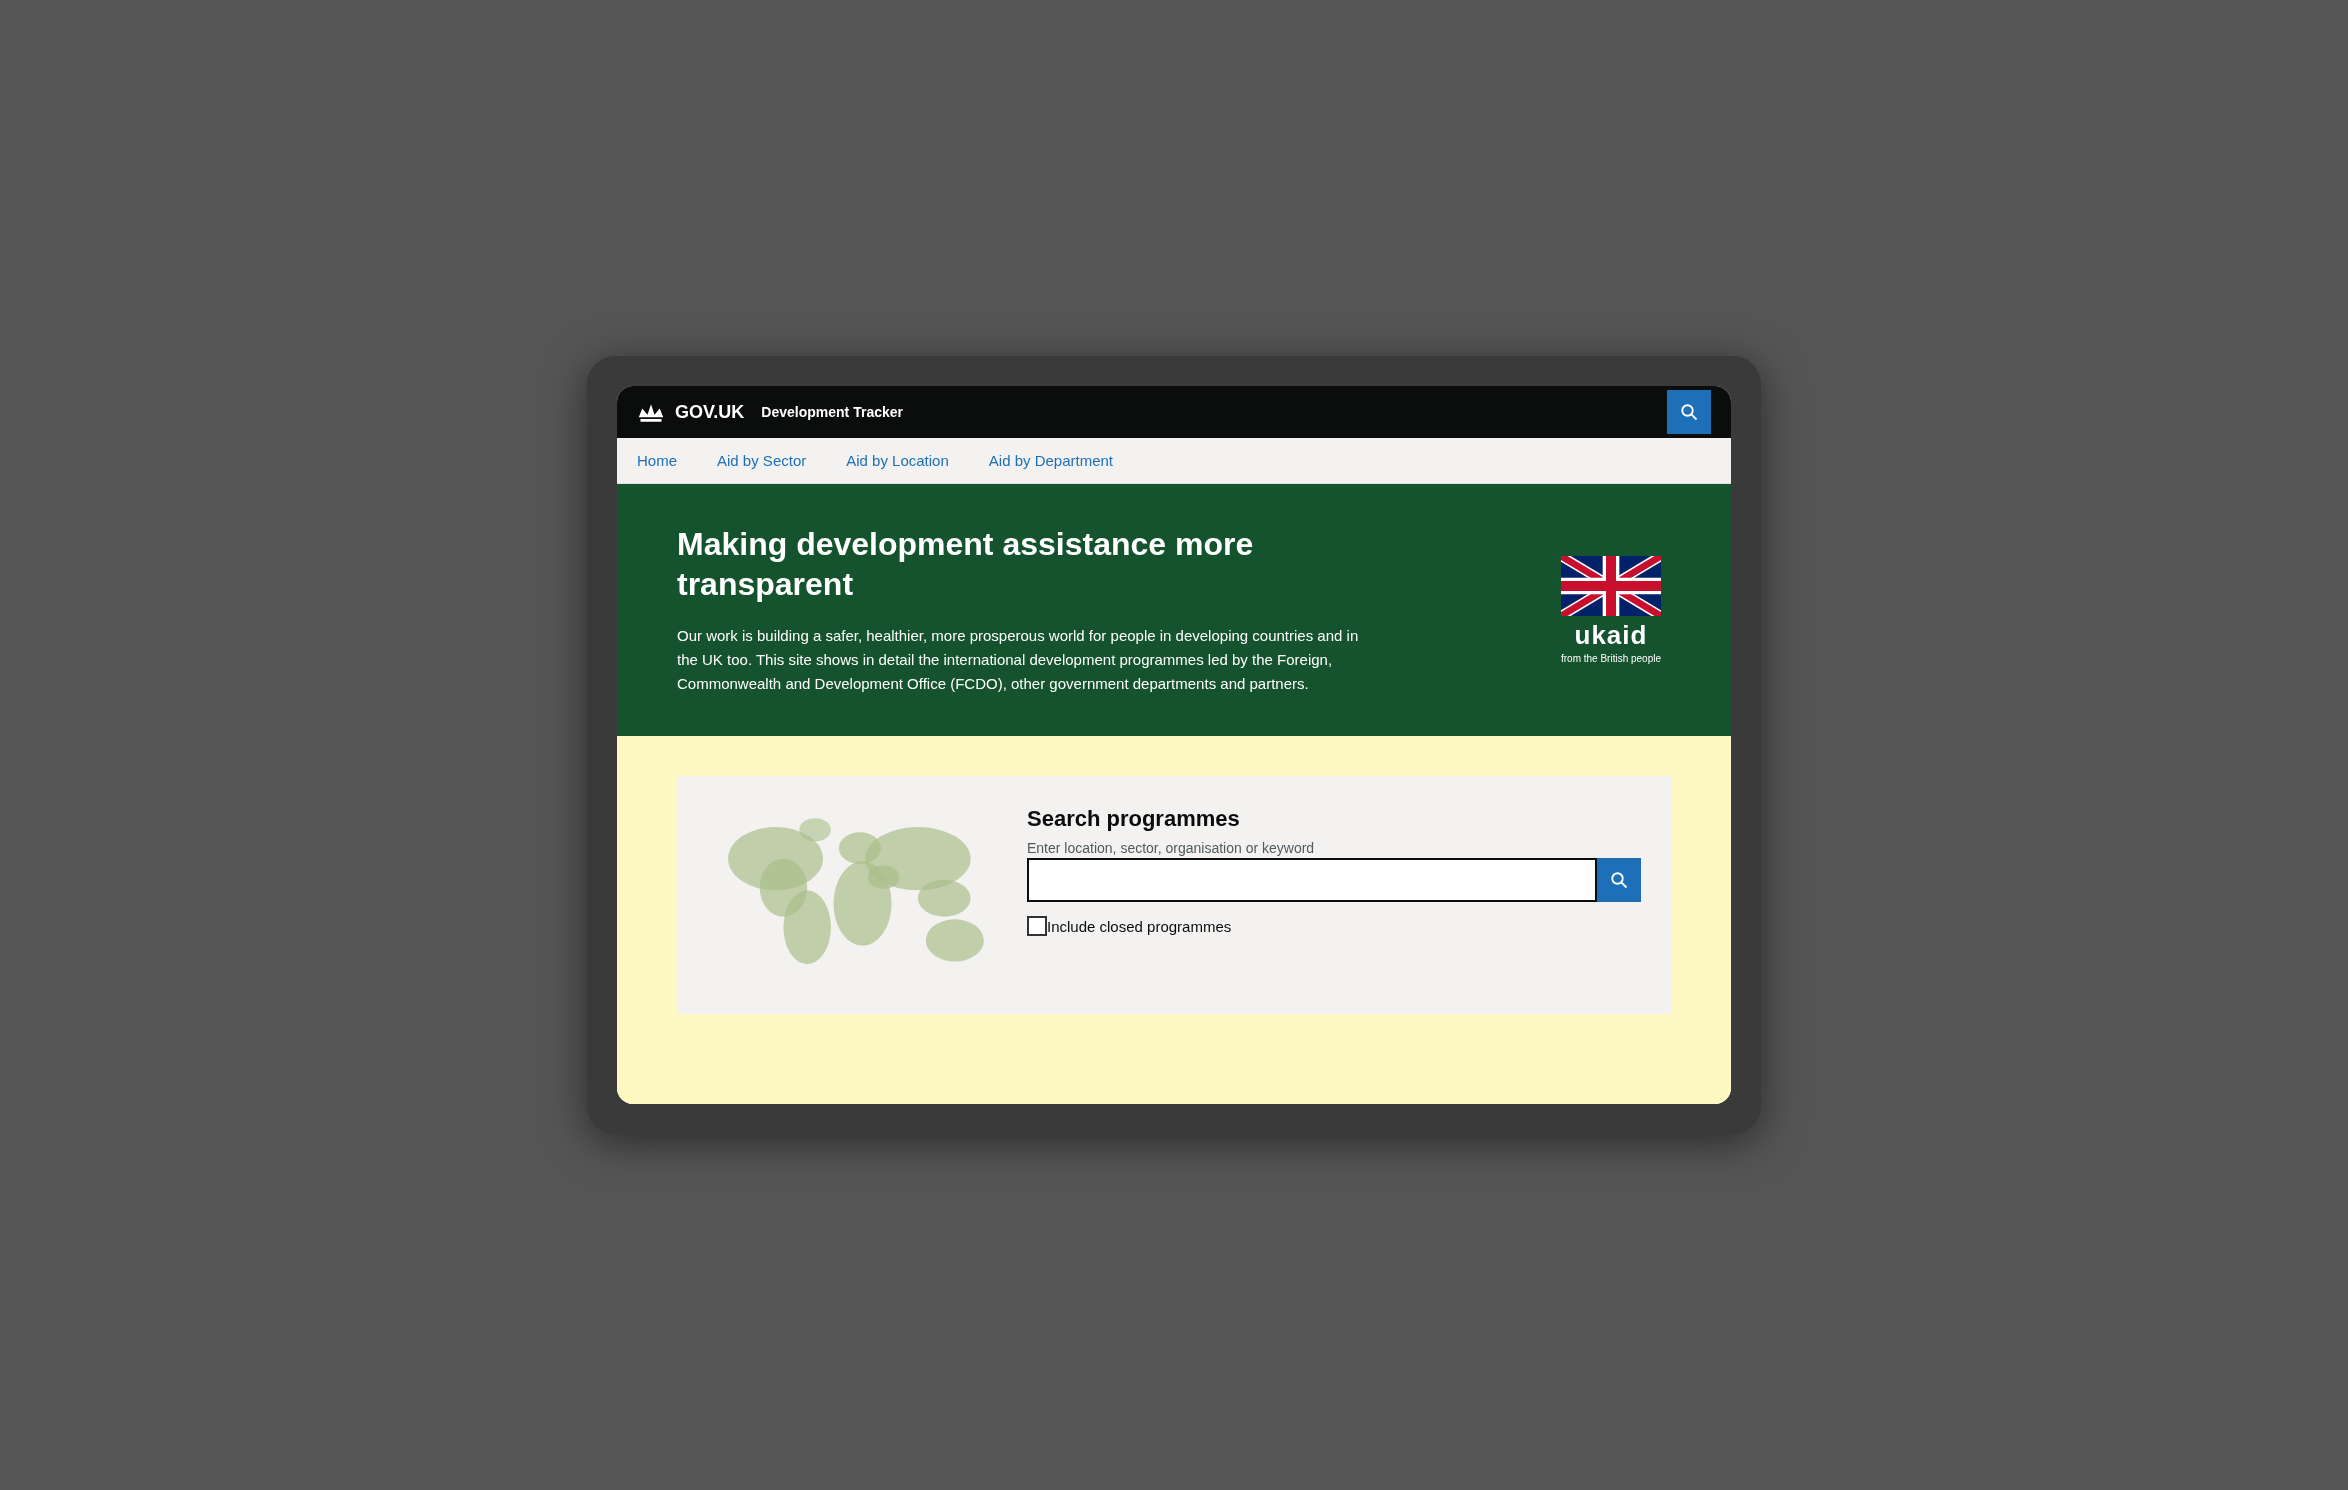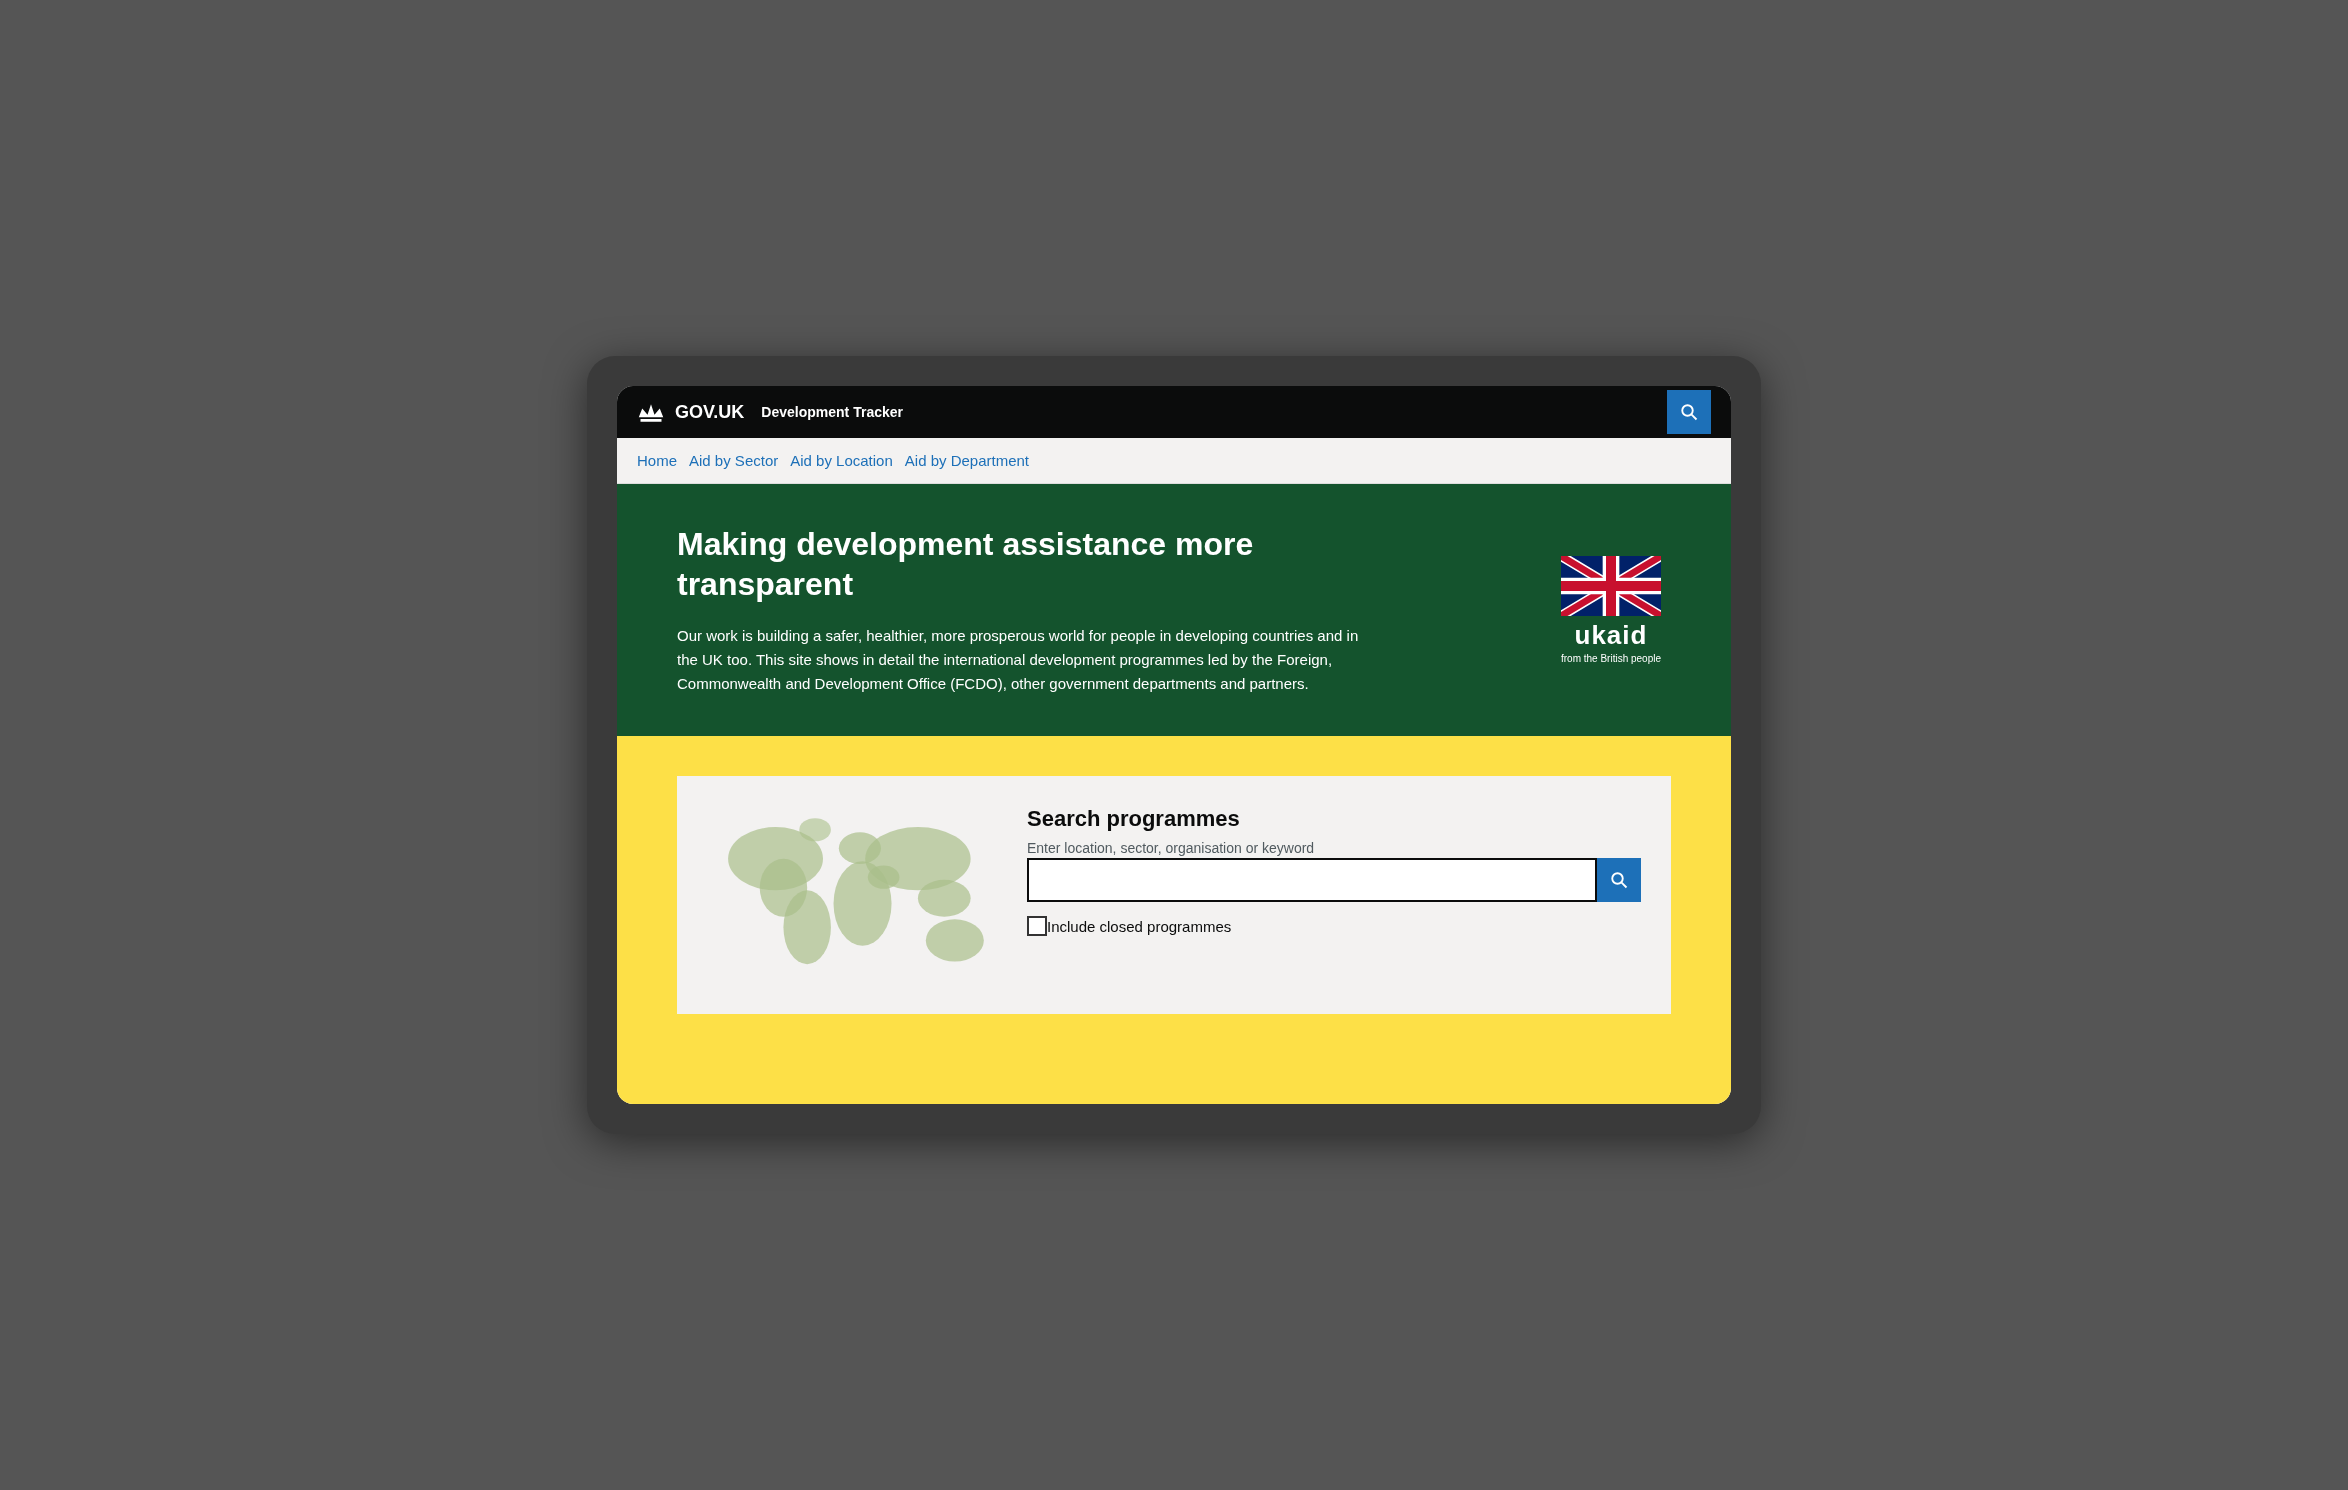--- a/index.html
+++ b/index.html
@@ -59,21 +59,21 @@
       font-size: 18px;
     }
     
     .nav-bar {
       background: #f3f2f1;
       border-bottom: 1px solid #ddd;
       padding: 0 20px;
       display: flex;
       align-items: center;
       height: 46px;
-      gap: 12px;
+      gap: 40px;
     }
     .nav-bar a {
       color: #1d70b8;
       text-decoration: none;
       font-size: 15px;
       font-weight: 500;
     }
     
     .hero {
       background: #14532d;
@@ -115,21 +115,21 @@
       margin-top: 4px;
     }
     .ukaid-sub {
       color: #fff;
       font-size: 10px;
       text-align: center;
       margin-top: 2px;
     }
     
     .main-content {
-      background: #fde047;
+      background: #fef9c3;
       padding: 40px 60px 40px 60px;
     }
     
     .search-section {
       background: #f3f2f1;
       padding: 30px;
       display: flex;
       gap: 30px;
       align-items: flex-start;
       margin-bottom: 50px;

